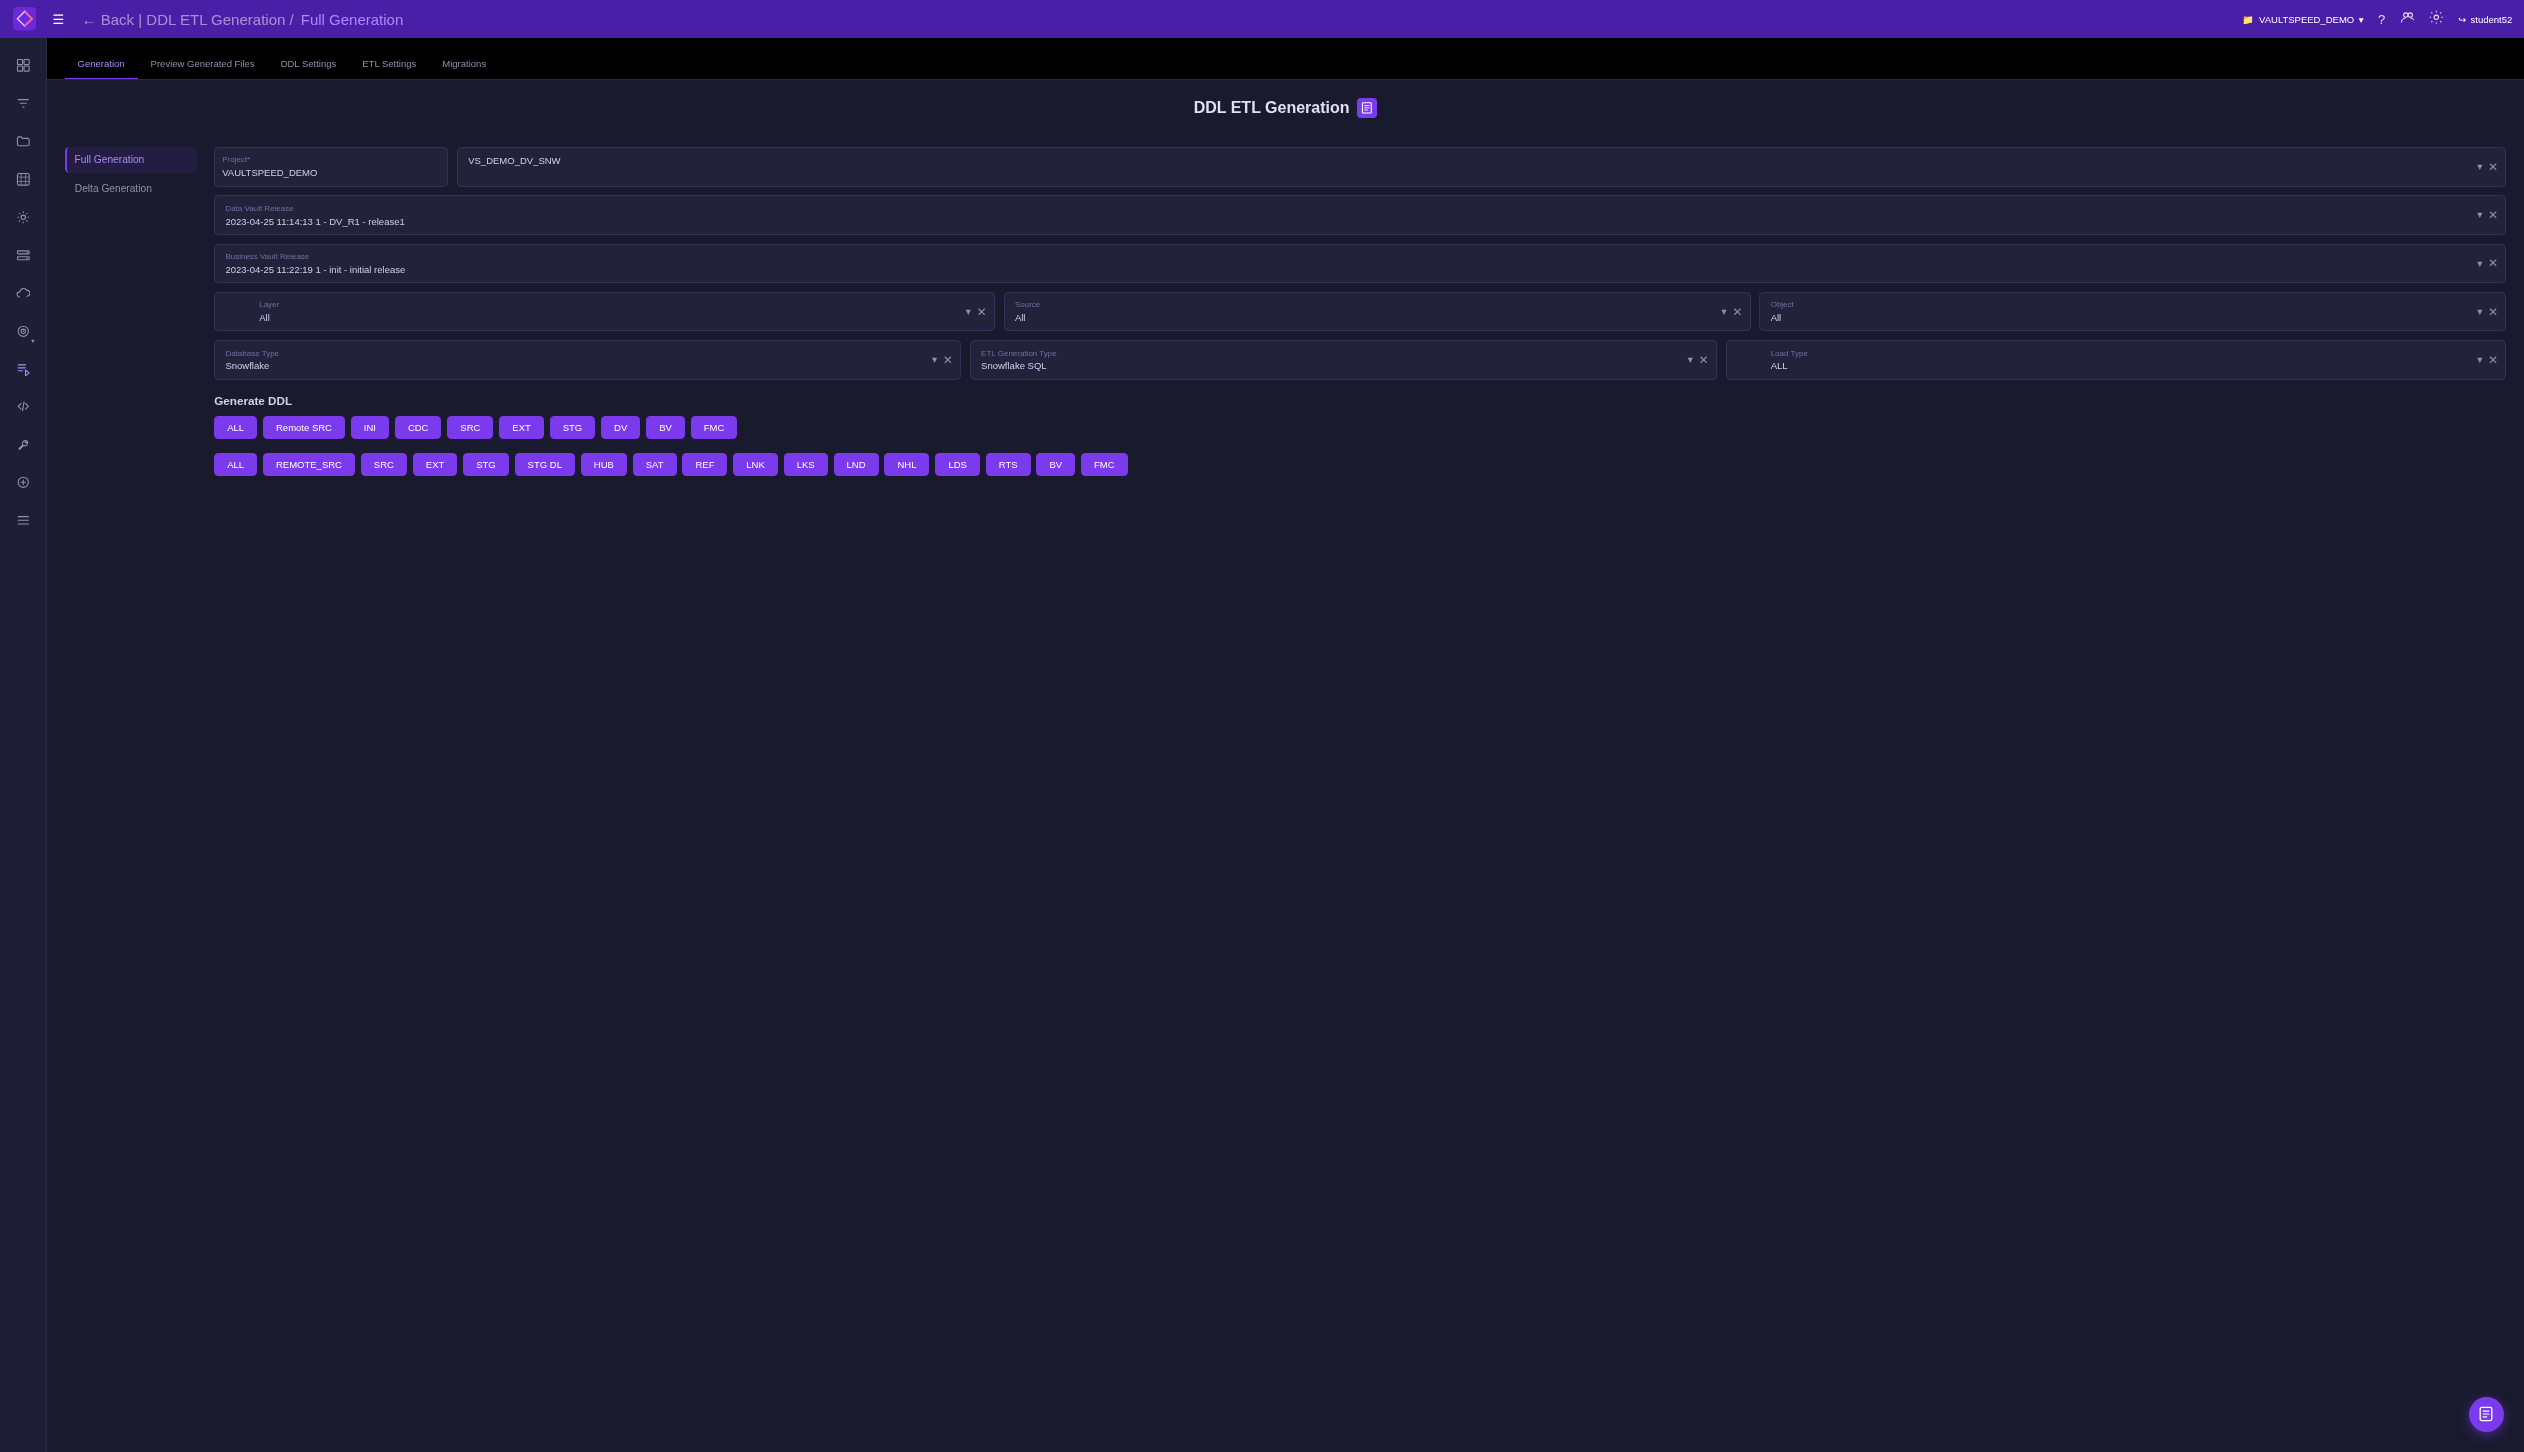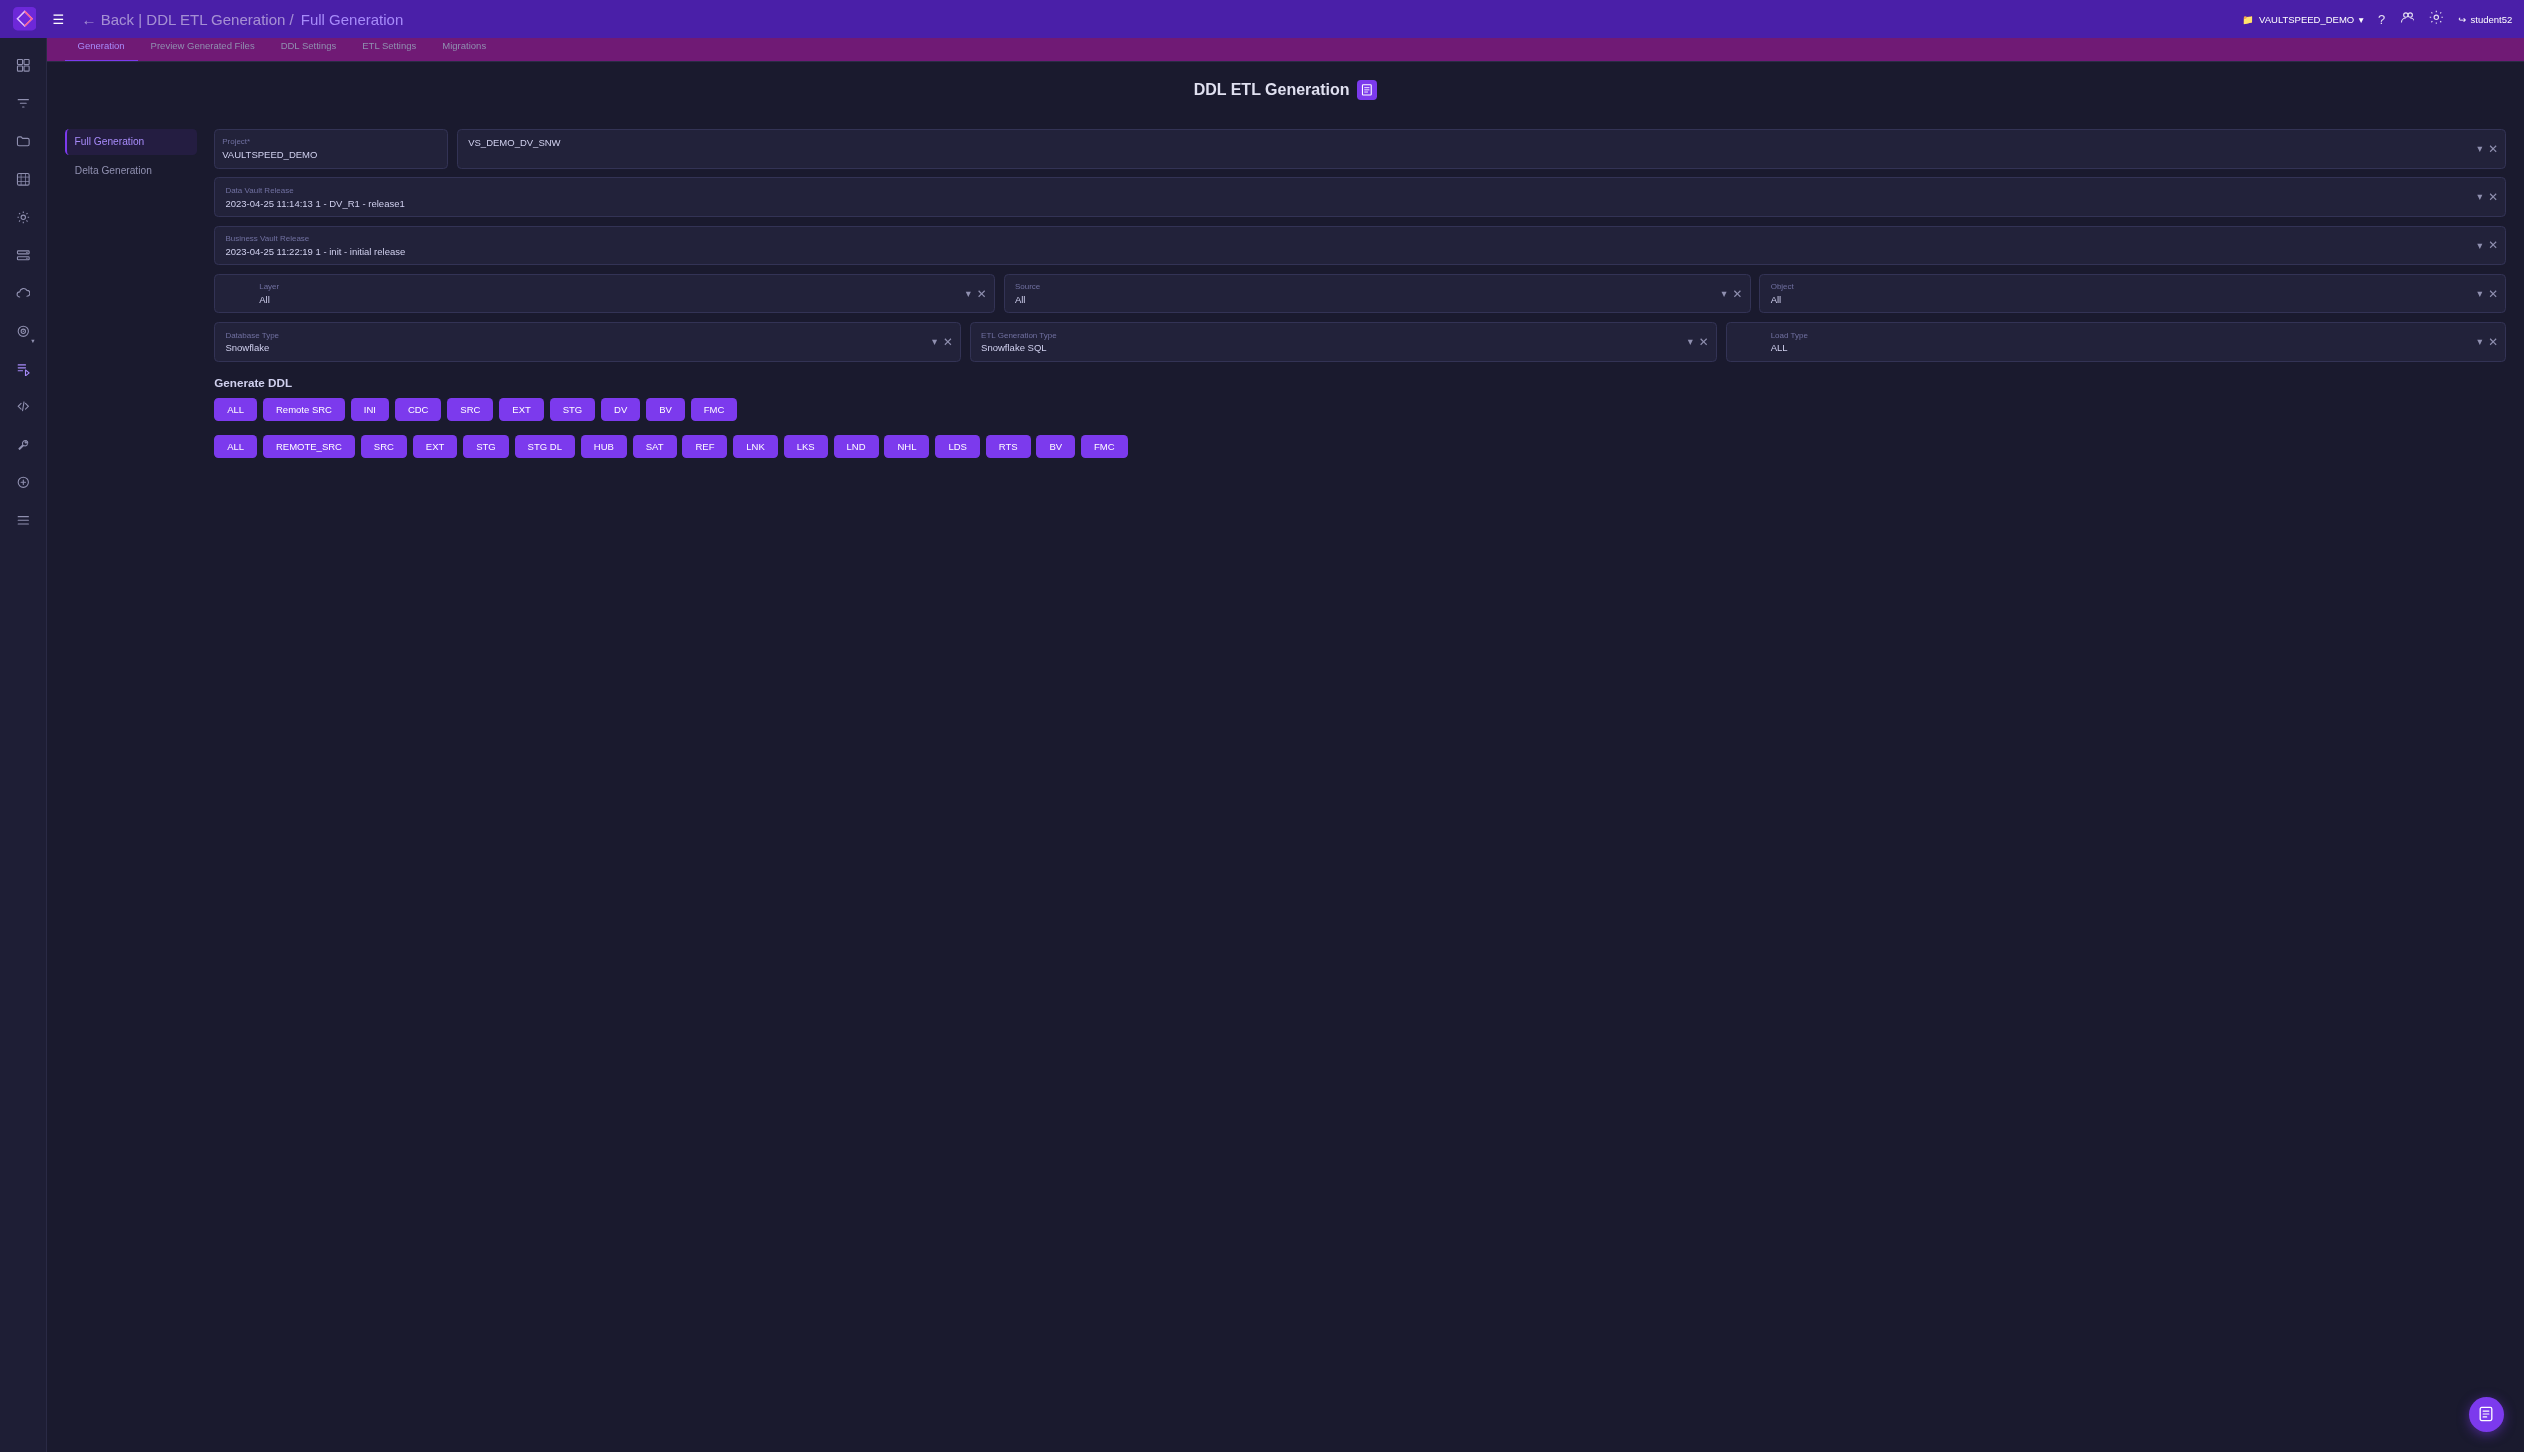--- a/index.html
+++ b/index.html
@@ -110,26 +110,26 @@
     .content-area {
       flex: 1;
       background: #1a1a2e;
       display: flex;
       flex-direction: column;
       overflow: hidden;
     }
 
     
     .tabs-bar {
-      background: #701a75;
+      background: #000000;
       border-bottom: 0.7px solid #2a2a45;
       display: flex;
       align-items: flex-end;
       padding: 0 17.6px;
-      height: 24px;
+      height: 42px;
       flex-shrink: 0;
     }
     .tab {
       padding: 8.8px 13px;
       font-size: 9.5px;
       cursor: pointer;
       color: #9090b0;
       border-bottom: 1.5px solid transparent;
       white-space: nowrap;
       transition: color 0.15s;

